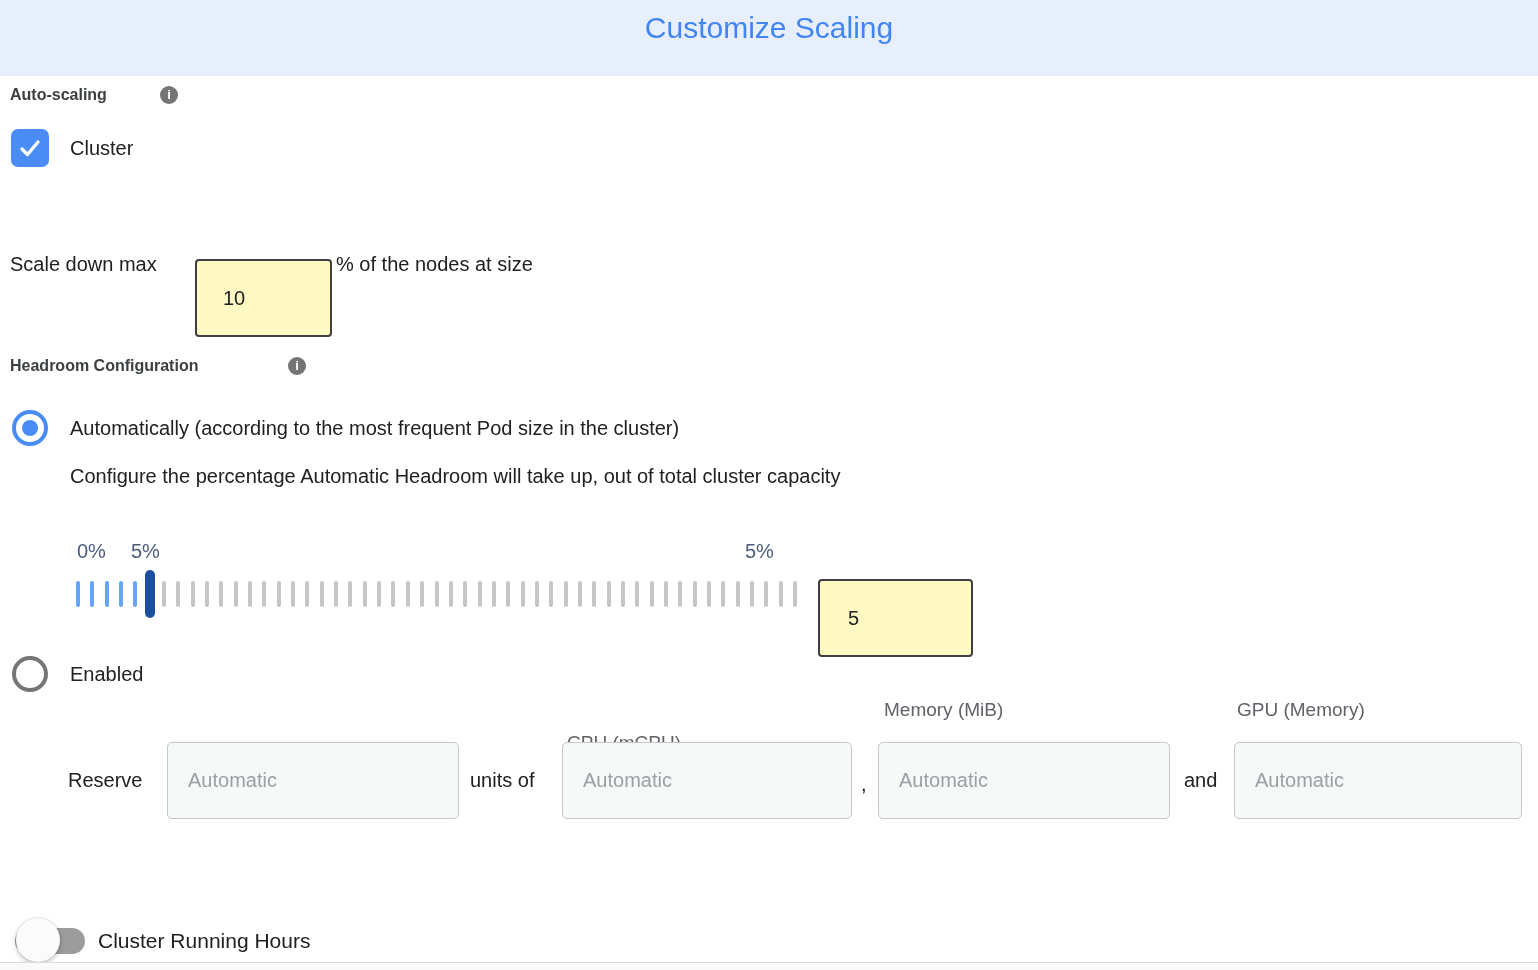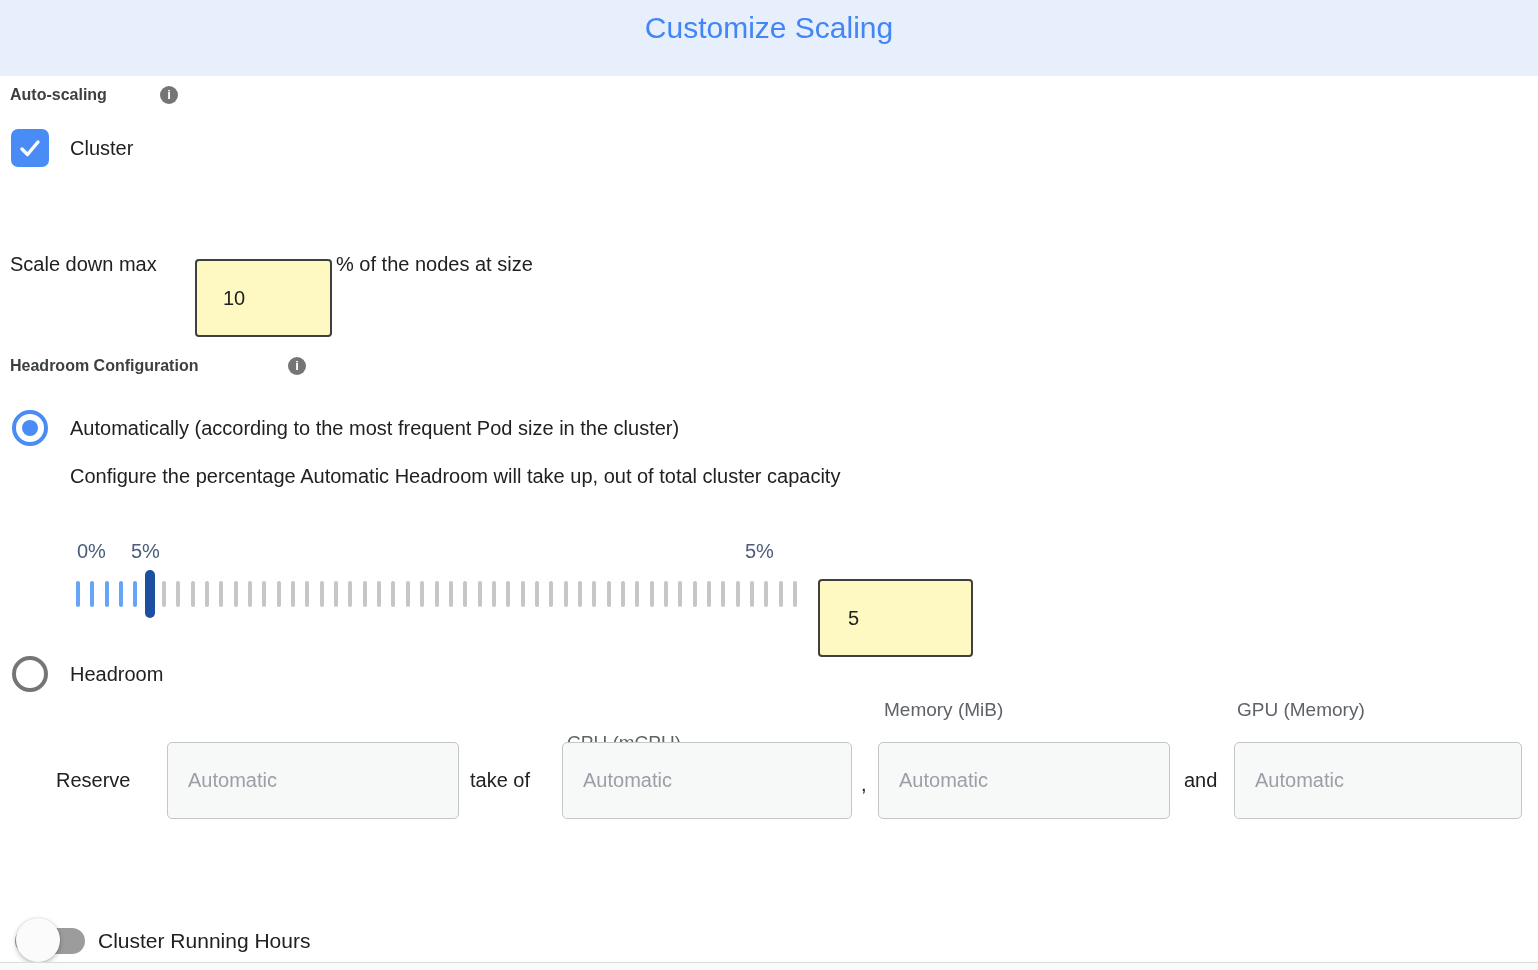--- a/index.html
+++ b/index.html
@@ -165,29 +165,29 @@
     <span class="tick rest" style="left: 700.66px;"></span>
     <span class="tick rest" style="left: 715px;"></span>
   </div>
 <div class="abs slider-thumb" id="slider-thumb" style="left: 144.7px;"></div>
 
 <input class="abs value-input" style="left: 818px; top: 545px; width: 155px; height: 78px; padding-left: 28px;" value="5">
 
 <div class="abs radio unselected" style="left:12px; top:656px;">
   
 </div>
-<div class="abs body-text" style="left:70px; top:662px;">Headroom</div>
+<div class="abs body-text" style="left:70px; top:662px;">Enabled</div>
 
 <div class="abs gray-text" style="left:567px; top:732px;">CPU (mCPU)</div>
 <div class="abs gray-text" style="left:884px; top:699px;">Memory (MiB)</div>
 <div class="abs gray-text" style="left:1237px; top:699px;">GPU (Memory)</div>
 
-<div class="abs body-text" style="left:56px; top:768px;">Reserve</div>
+<div class="abs body-text" style="left:68px; top:768px;">Reserve</div>
 <input class="abs auto-input" style="left: 167px; top: 742px; width: 292px; height: 77px;" placeholder="Automatic">
-<div class="abs body-text" style="left:470px; top:768px;">take of</div>
+<div class="abs body-text" style="left:470px; top:768px;">units of</div>
 <input class="abs auto-input" style="left: 562px; top: 742px; width: 290px; height: 77px;" placeholder="Automatic">
 <div class="abs body-text" style="left:861px; top:772px;">,</div>
 <input class="abs auto-input" style="left: 878px; top: 742px; width: 292px; height: 77px;" placeholder="Automatic">
 <div class="abs body-text" style="left:1184px; top:768px;">and</div>
 <input class="abs auto-input" style="left: 1234px; top: 742px; width: 288px; height: 77px;" placeholder="Automatic">
 
 <div class="abs toggle-track"></div>
 <div class="abs toggle-knob"></div>
 <div class="abs body-text" style="left:98px; top:929px; font-size:21px;">Cluster Running Hours</div>
 

